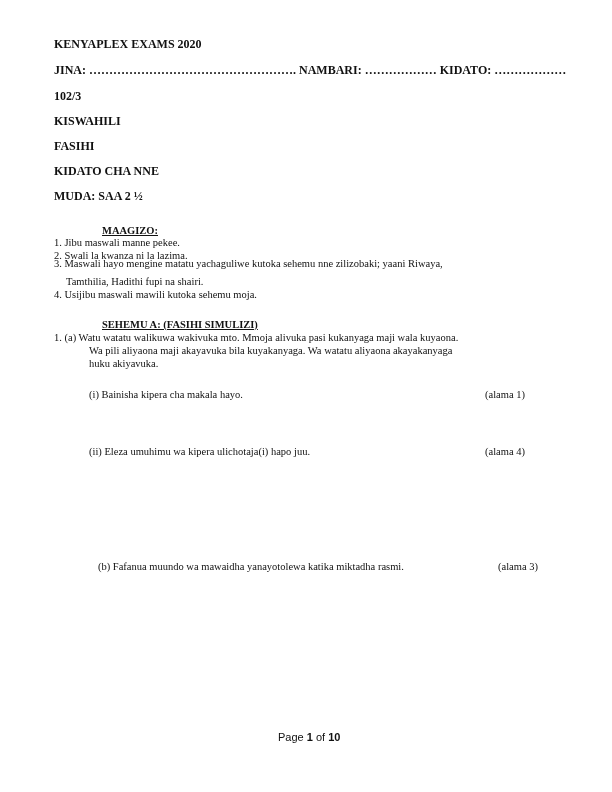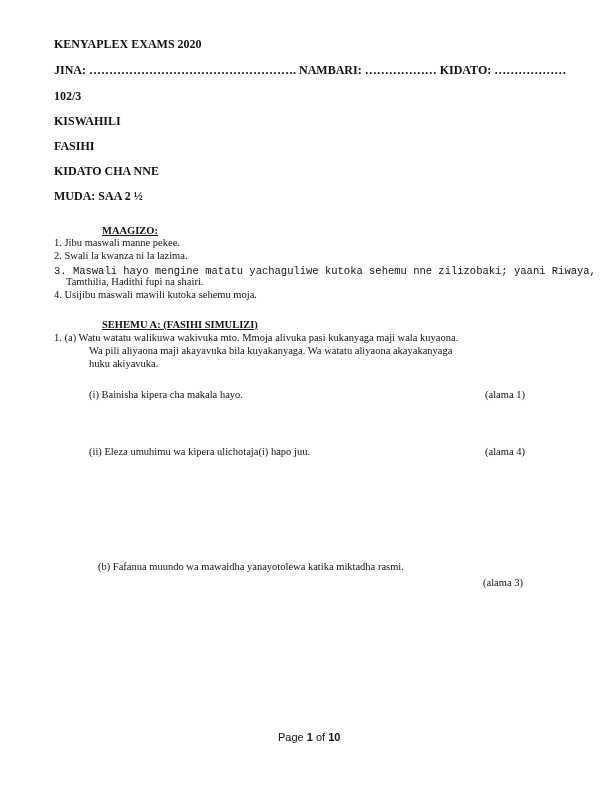--- a/index.html
+++ b/index.html
@@ -22,39 +22,39 @@
   <div class="abs hdr" style="top:114px;">KISWAHILI</div>
   <div class="abs hdr" style="top:139px;">FASIHI</div>
   <div class="abs hdr" style="top:164px;">KIDATO CHA NNE</div>
   <div class="abs hdr" style="top:189px;">MUDA: SAA 2 ½</div>
 </div>
 
 <div>
   <div class="abs small u" style="left:54px; top:225px;">MAAGIZO:</div>
   <div class="abs small" style="left:54px; top:237px;">1.  Jibu maswali manne pekee.</div>
   <div class="abs small" style="left:54px; top:250px;">2.  Swali la kwanza ni la lazima.</div>
-  <div class="abs small" style="left:54px; top:265px;font-family:Liberation Mono, monospace;">3.  Maswali hayo mengine matatu yachaguliwe kutoka sehemu nne zilizobaki; yaani Riwaya,</div>
+  <div class="abs small" style="left:54px; top:258px;">3.  Maswali hayo mengine matatu yachaguliwe kutoka sehemu nne zilizobaki; yaani Riwaya,</div>
   <div class="abs small" style="left:66px; top:276px;">Tamthilia, Hadithi fupi na shairi.</div>
   <div class="abs small" style="left:54px; top:289px;text-align:right;">4.  Usijibu maswali mawili kutoka sehemu moja.</div>
 </div>
 
 <div>
   <div class="abs small u" style="left:54px; top:319px;">SEHEMU A: (FASIHI SIMULIZI)</div>
   <div class="abs small" style="left:54px; top:332px;">1.  (a)  Watu watatu walikuwa wakivuka mto.  Mmoja alivuka pasi kukanyaga maji wala kuyaona.</div>
   <div class="abs small" style="left:89px; top:345px;">Wa pili aliyaona maji akayavuka bila kuyakanyaga.  Wa watatu aliyaona akayakanyaga</div>
   <div class="abs small" style="left:89px; top:358px;">huku akiyavuka.</div>
 
   <div class="abs small" style="left:89px; top:389px;">(i)  Bainisha kipera cha makala hayo.</div>
   <div class="abs small" style="left:485px; top:389px;">(alama 1)</div>
 
   <div class="abs small" style="left:89px; top:446px;">(ii)  Eleza umuhimu wa kipera ulichotaja(i) hapo juu.</div>
   <div class="abs small" style="left:485px; top:446px;">(alama 4)</div>
 
   <div class="abs small" style="left:66px; top:561px;margin-left:32px;">(b)  Fafanua muundo wa mawaidha yanayotolewa katika miktadha rasmi.</div>
-  <div class="abs small" style="left:483px; top:561px;margin-top:16px;">(alama 3)</div>
+  <div class="abs small" style="left:498px; top:561px;">(alama 3)</div>
 </div>
 
 <div class="abs footer" style="left:278px; top:731px;">
   <span>Page</span>
   <b>1</b>
   <span>of</span>
   <b>10</b>
 </div>
 
 </body></html>

